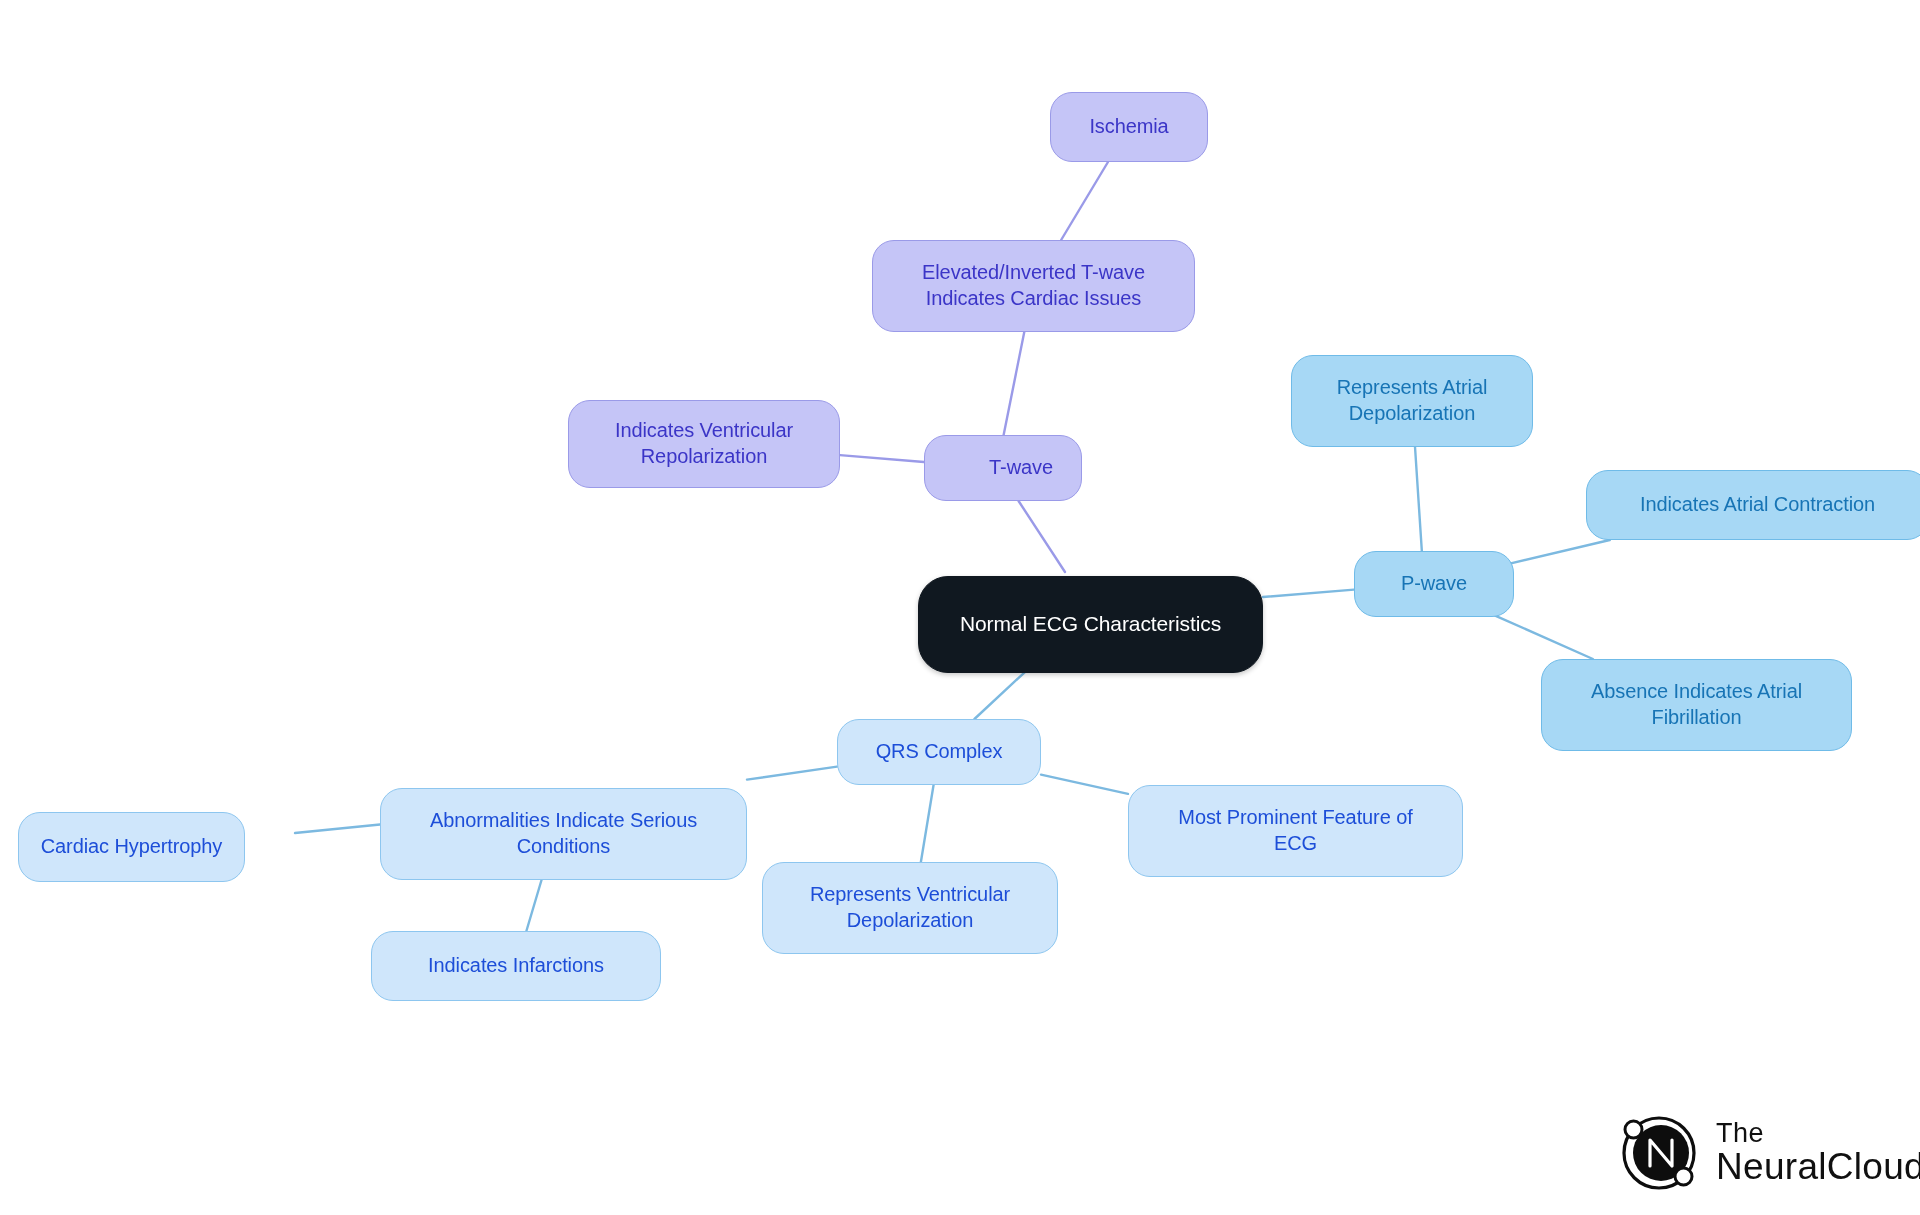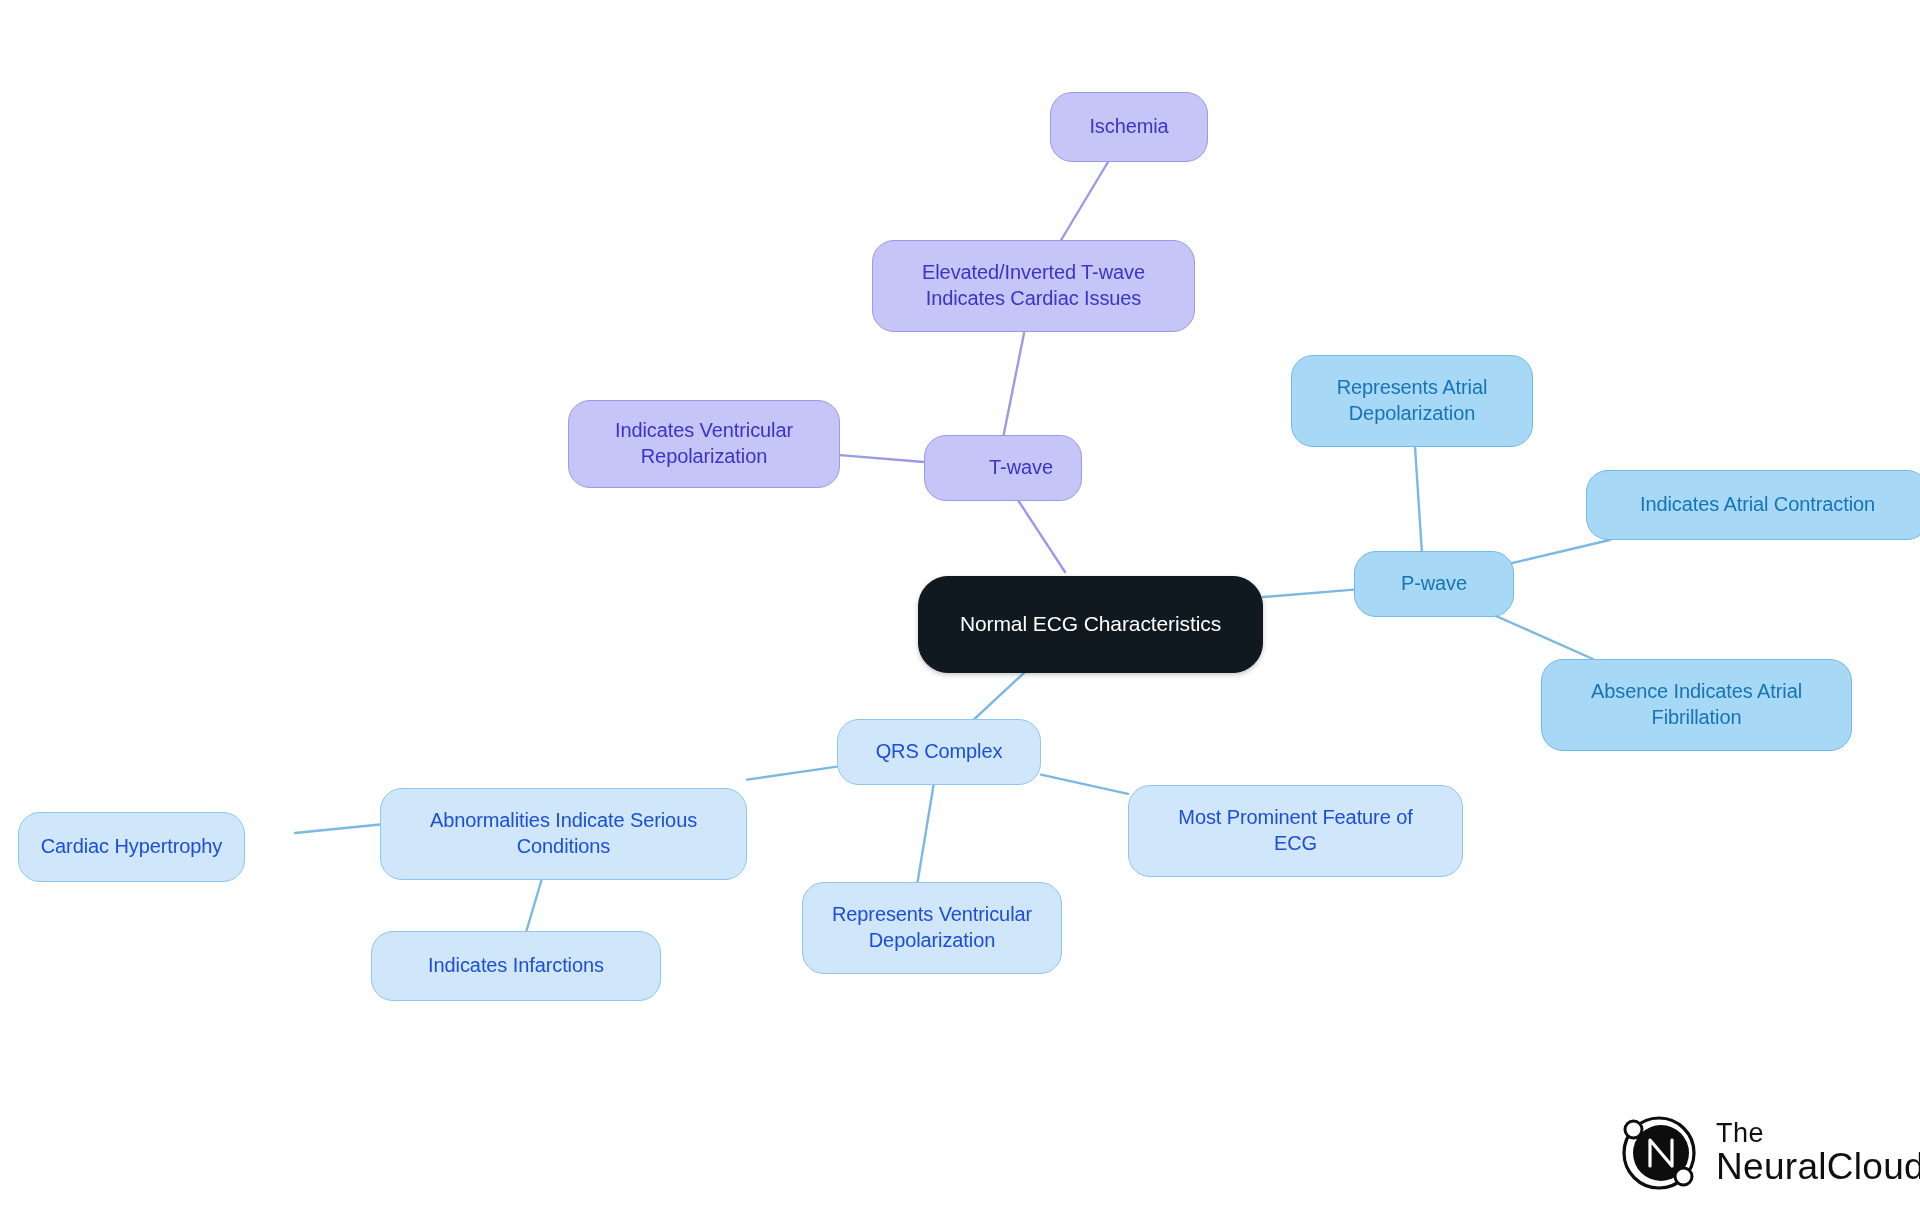--- a/index.html
+++ b/index.html
@@ -125,21 +125,21 @@
       <div class="node blue-mid" style="left: 1291px; top: 355px; width: 242px; height: 92px;">Represents Atrial
 Depolarization</div>
       <div class="node blue-mid" style="left: 1586px; top: 470px; width: 343px; height: 70px;">Indicates Atrial Contraction</div>
       <div class="node blue-mid" style="left: 1541px; top: 659px; width: 311px; height: 92px;">Absence Indicates Atrial
 Fibrillation</div>
       <div class="node blue" style="left: 837px; top: 719px; width: 204px; height: 66px;">QRS Complex</div>
       <div class="node blue" style="left: 380px; top: 760px; width: 367px; height: 92px; margin-top: 28px;">Abnormalities Indicate Serious
 Conditions</div>
       <div class="node blue" style="left: 18px; top: 812px; width: 227px; height: 70px;">Cardiac Hypertrophy</div>
       <div class="node blue" style="left: 371px; top: 931px; width: 290px; height: 70px;">Indicates Infarctions</div>
-      <div class="node blue" style="left: 762px; top: 882px; width: 260px; height: 92px; margin-left: 40px;">Represents Ventricular
+      <div class="node blue" style="left: 762px; top: 862px; width: 296px; height: 92px;">Represents Ventricular
 Depolarization</div>
       <div class="node blue" style="left: 1128px; top: 785px; width: 335px; height: 92px;">Most Prominent Feature of
 ECG</div>
     </div>
 
   <div id="logo" style="left: 1620px; top: 1114px;">
     <svg id="logo-mark" width="78" height="78" viewBox="0 0 78 78">
       <circle cx="39" cy="39" r="35" fill="none" stroke="#0d0d0d" stroke-width="3.2"></circle>
       <circle cx="41" cy="39" r="28" fill="#0d0d0d"></circle>
       <circle cx="13.5" cy="15.5" r="8.5" fill="#ffffff" stroke="#0d0d0d" stroke-width="3"></circle>

